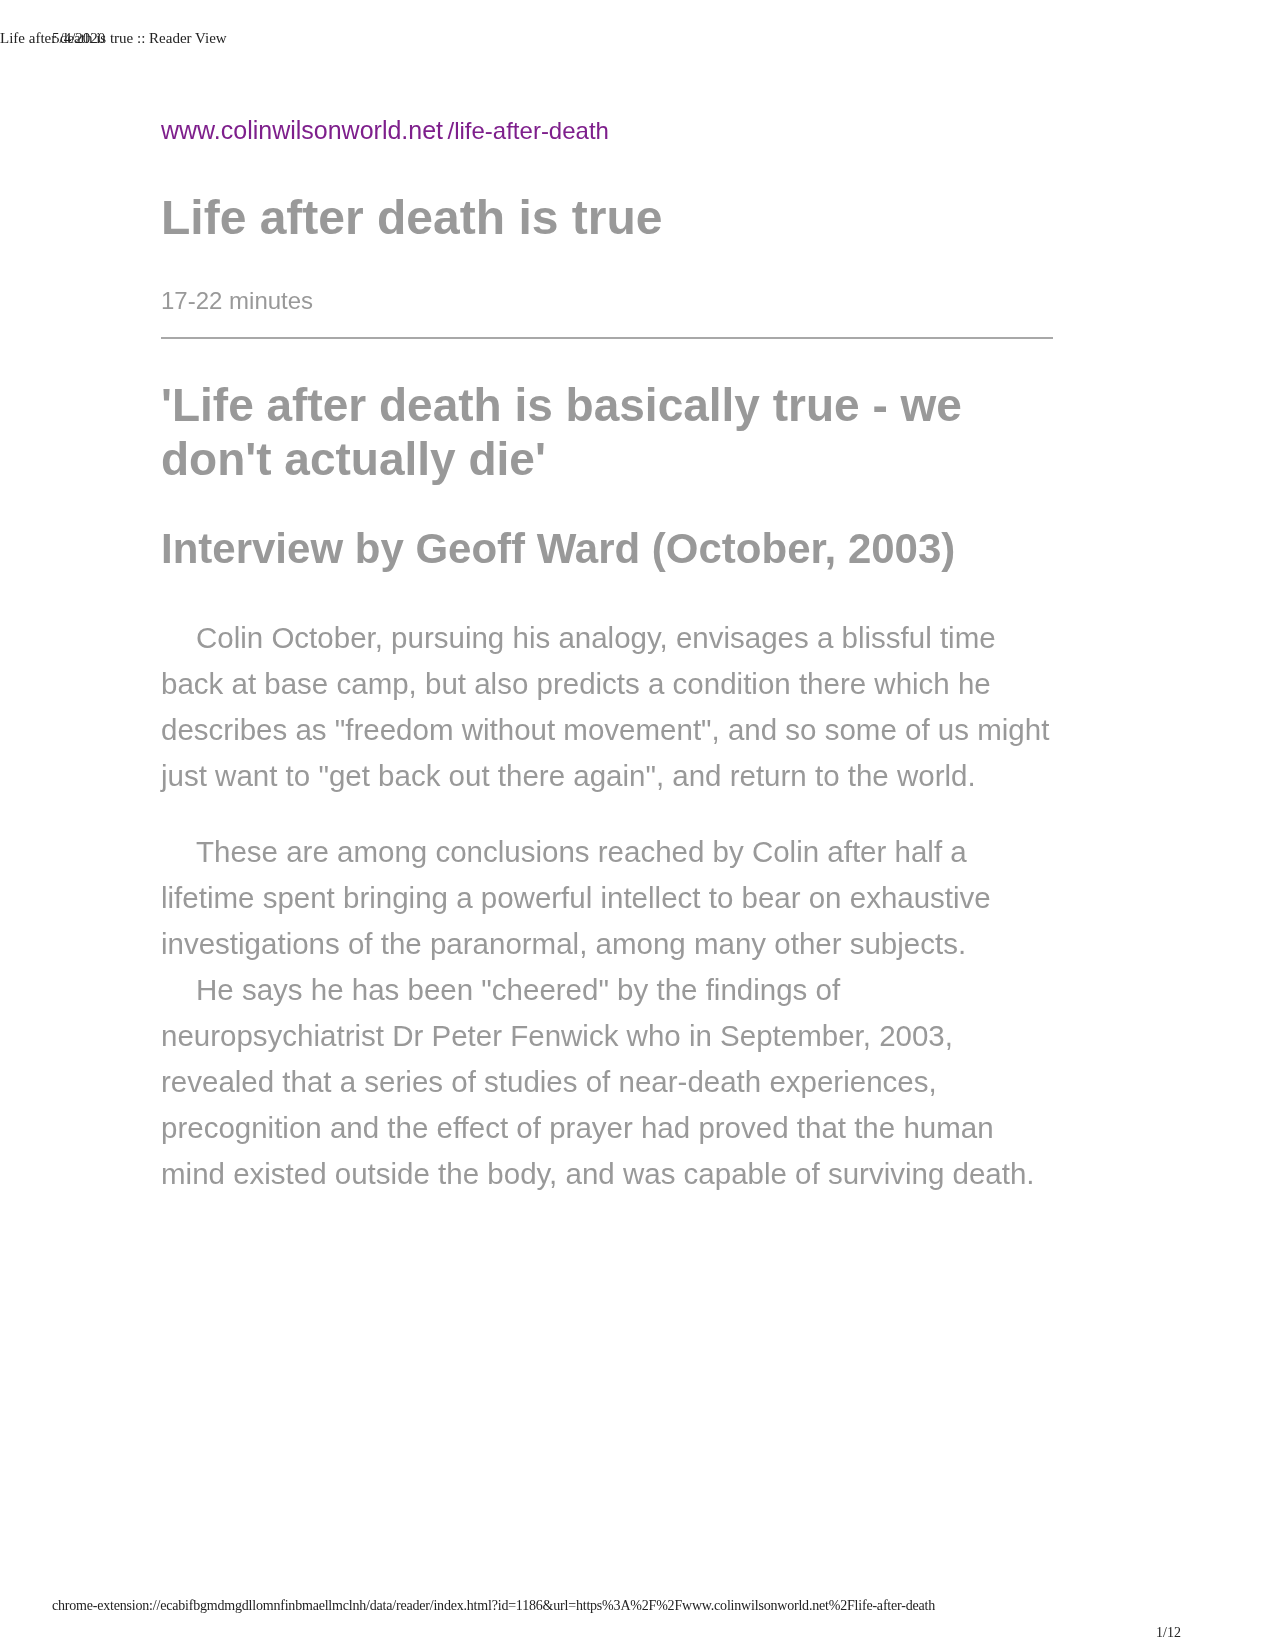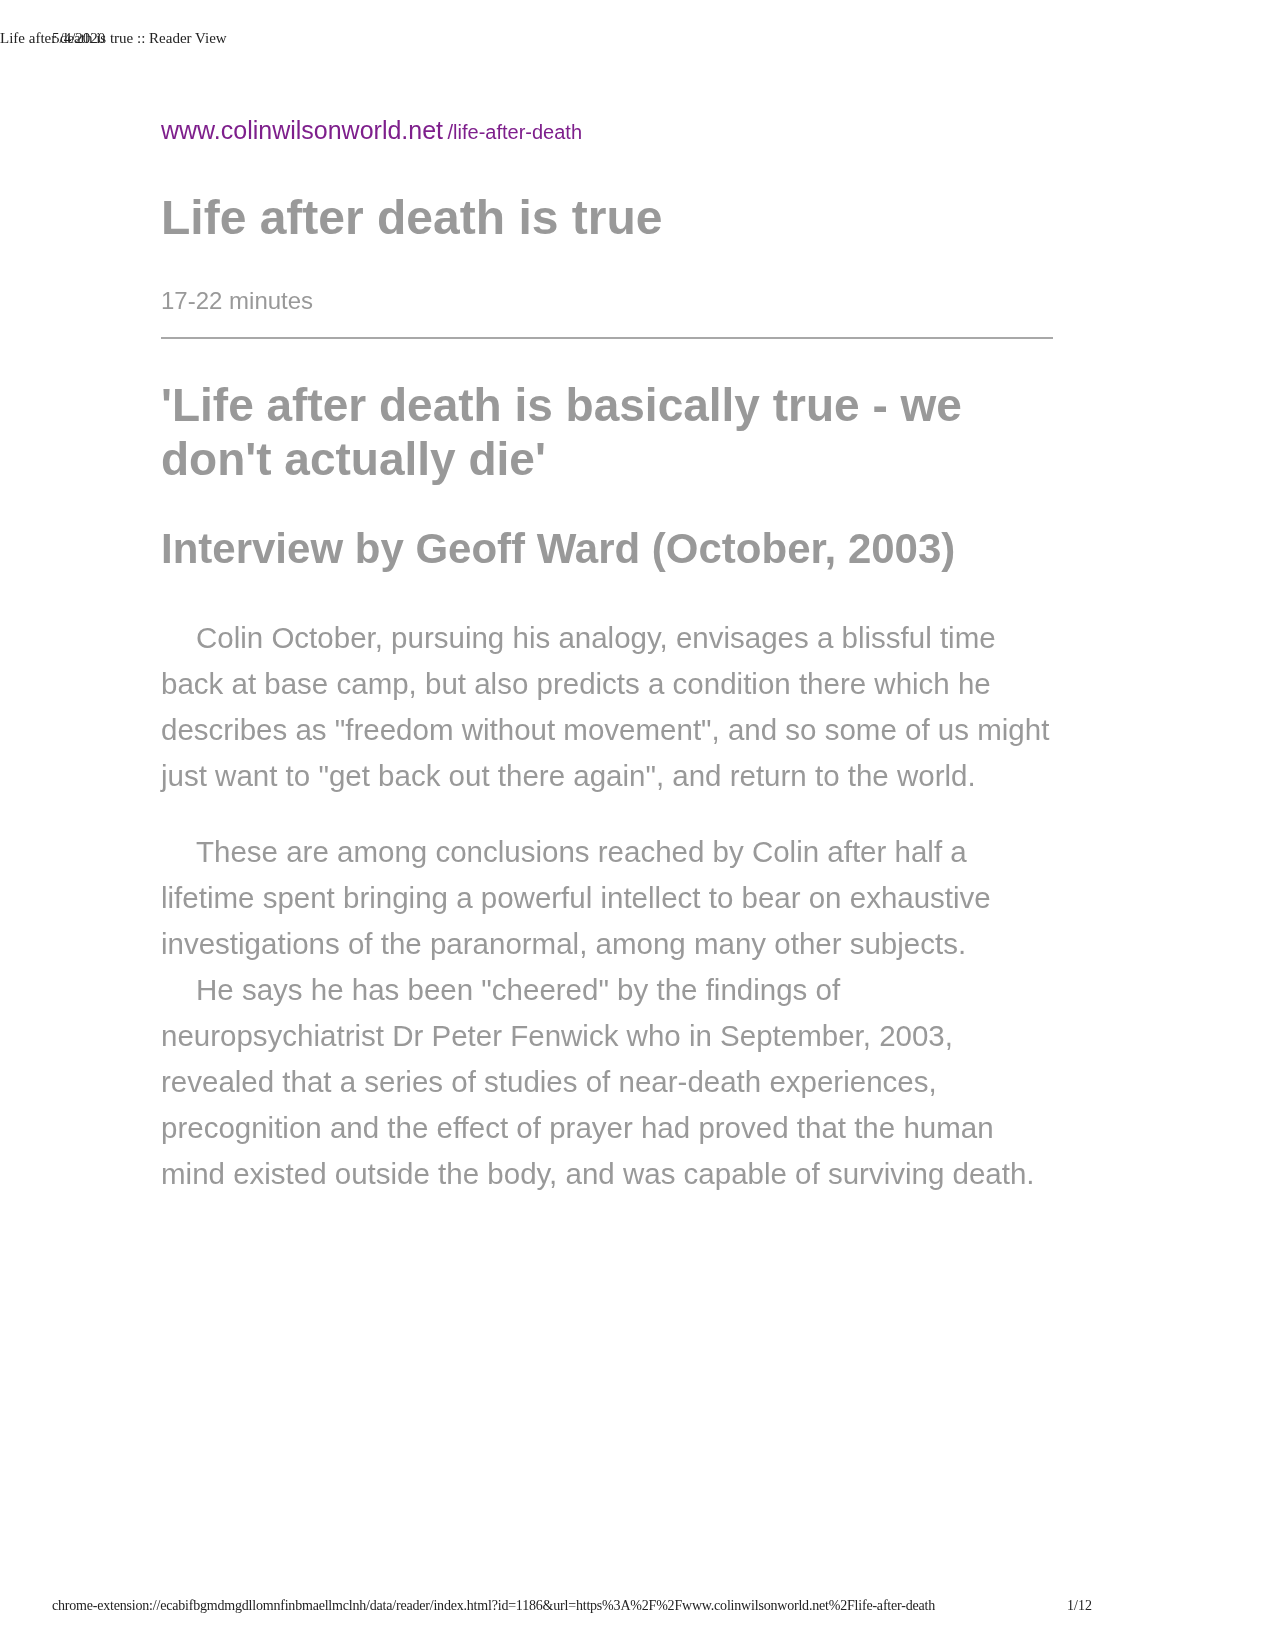--- a/index.html
+++ b/index.html
@@ -2,25 +2,25 @@
 <html><head>
 <meta charset="utf-8">
 <style>
   html, body { margin:0; padding:0; background:#ffffff; }
   body { width:1275px; height:1651px; position:relative; overflow:hidden; font-family:"Liberation Sans", sans-serif; }
   .print-header { position:absolute; top:30px; left:0; width:1275px; font-family:"Liberation Serif", serif; font-size:15px; color:#222; }
   .print-header .date { position:absolute; left:52px; }
   .print-header .title { position:absolute; left:0; width:1145px; text-align:left; }
   .print-footer { position:absolute; top:1598px; left:0; width:1275px; font-family:"Liberation Serif", serif; font-size:14px; color:#222; }
   .print-footer .url { position:absolute; left:52px; letter-spacing:-0.2px; }
-  .print-footer .page { position:absolute; left:1067px; }
+  .print-footer .page { position:absolute; left:1156px;margin-top:27px; }
   .content { position:absolute; left:161px; top:0; width:892px; }
   .domain-line { position:absolute; top:116px; left:0; color:#7e1f8c; white-space:nowrap; }
   .domain-line .host { font-size:25px; }
-  .domain-line .path { font-size:20px; }
+  .domain-line .path { font-size:24px; }
   .page-title { position:absolute; top:190px; left:0; margin:0; font-size:48px; font-weight:bold; color:#999999; white-space:nowrap; }
   .read-time { position:absolute; top:287px; left:0; font-size:24px; color:#999999; }
   .divider { position:absolute; top:337px; left:0; width:892px; height:0; border-top:2px solid #a8a8a8; }
   .h2-quote { position:absolute; top:378px; left:0; margin:0; width:892px; font-size:46px; line-height:54px; font-weight:bold; color:#999999; }
   .h2-interview { position:absolute; top:525px; left:0; margin:0; font-size:42px; font-weight:bold; color:#999999; white-space:nowrap; }
   .body-text { position:absolute; top:615px; left:0; width:892px; font-size:29.5px; line-height:46px; color:#999999; }
   .body-text p { margin:0; }
   .body-text p.indent { text-indent:35px; }
   .body-text p.gap { margin-top:30px; }
 </style>

